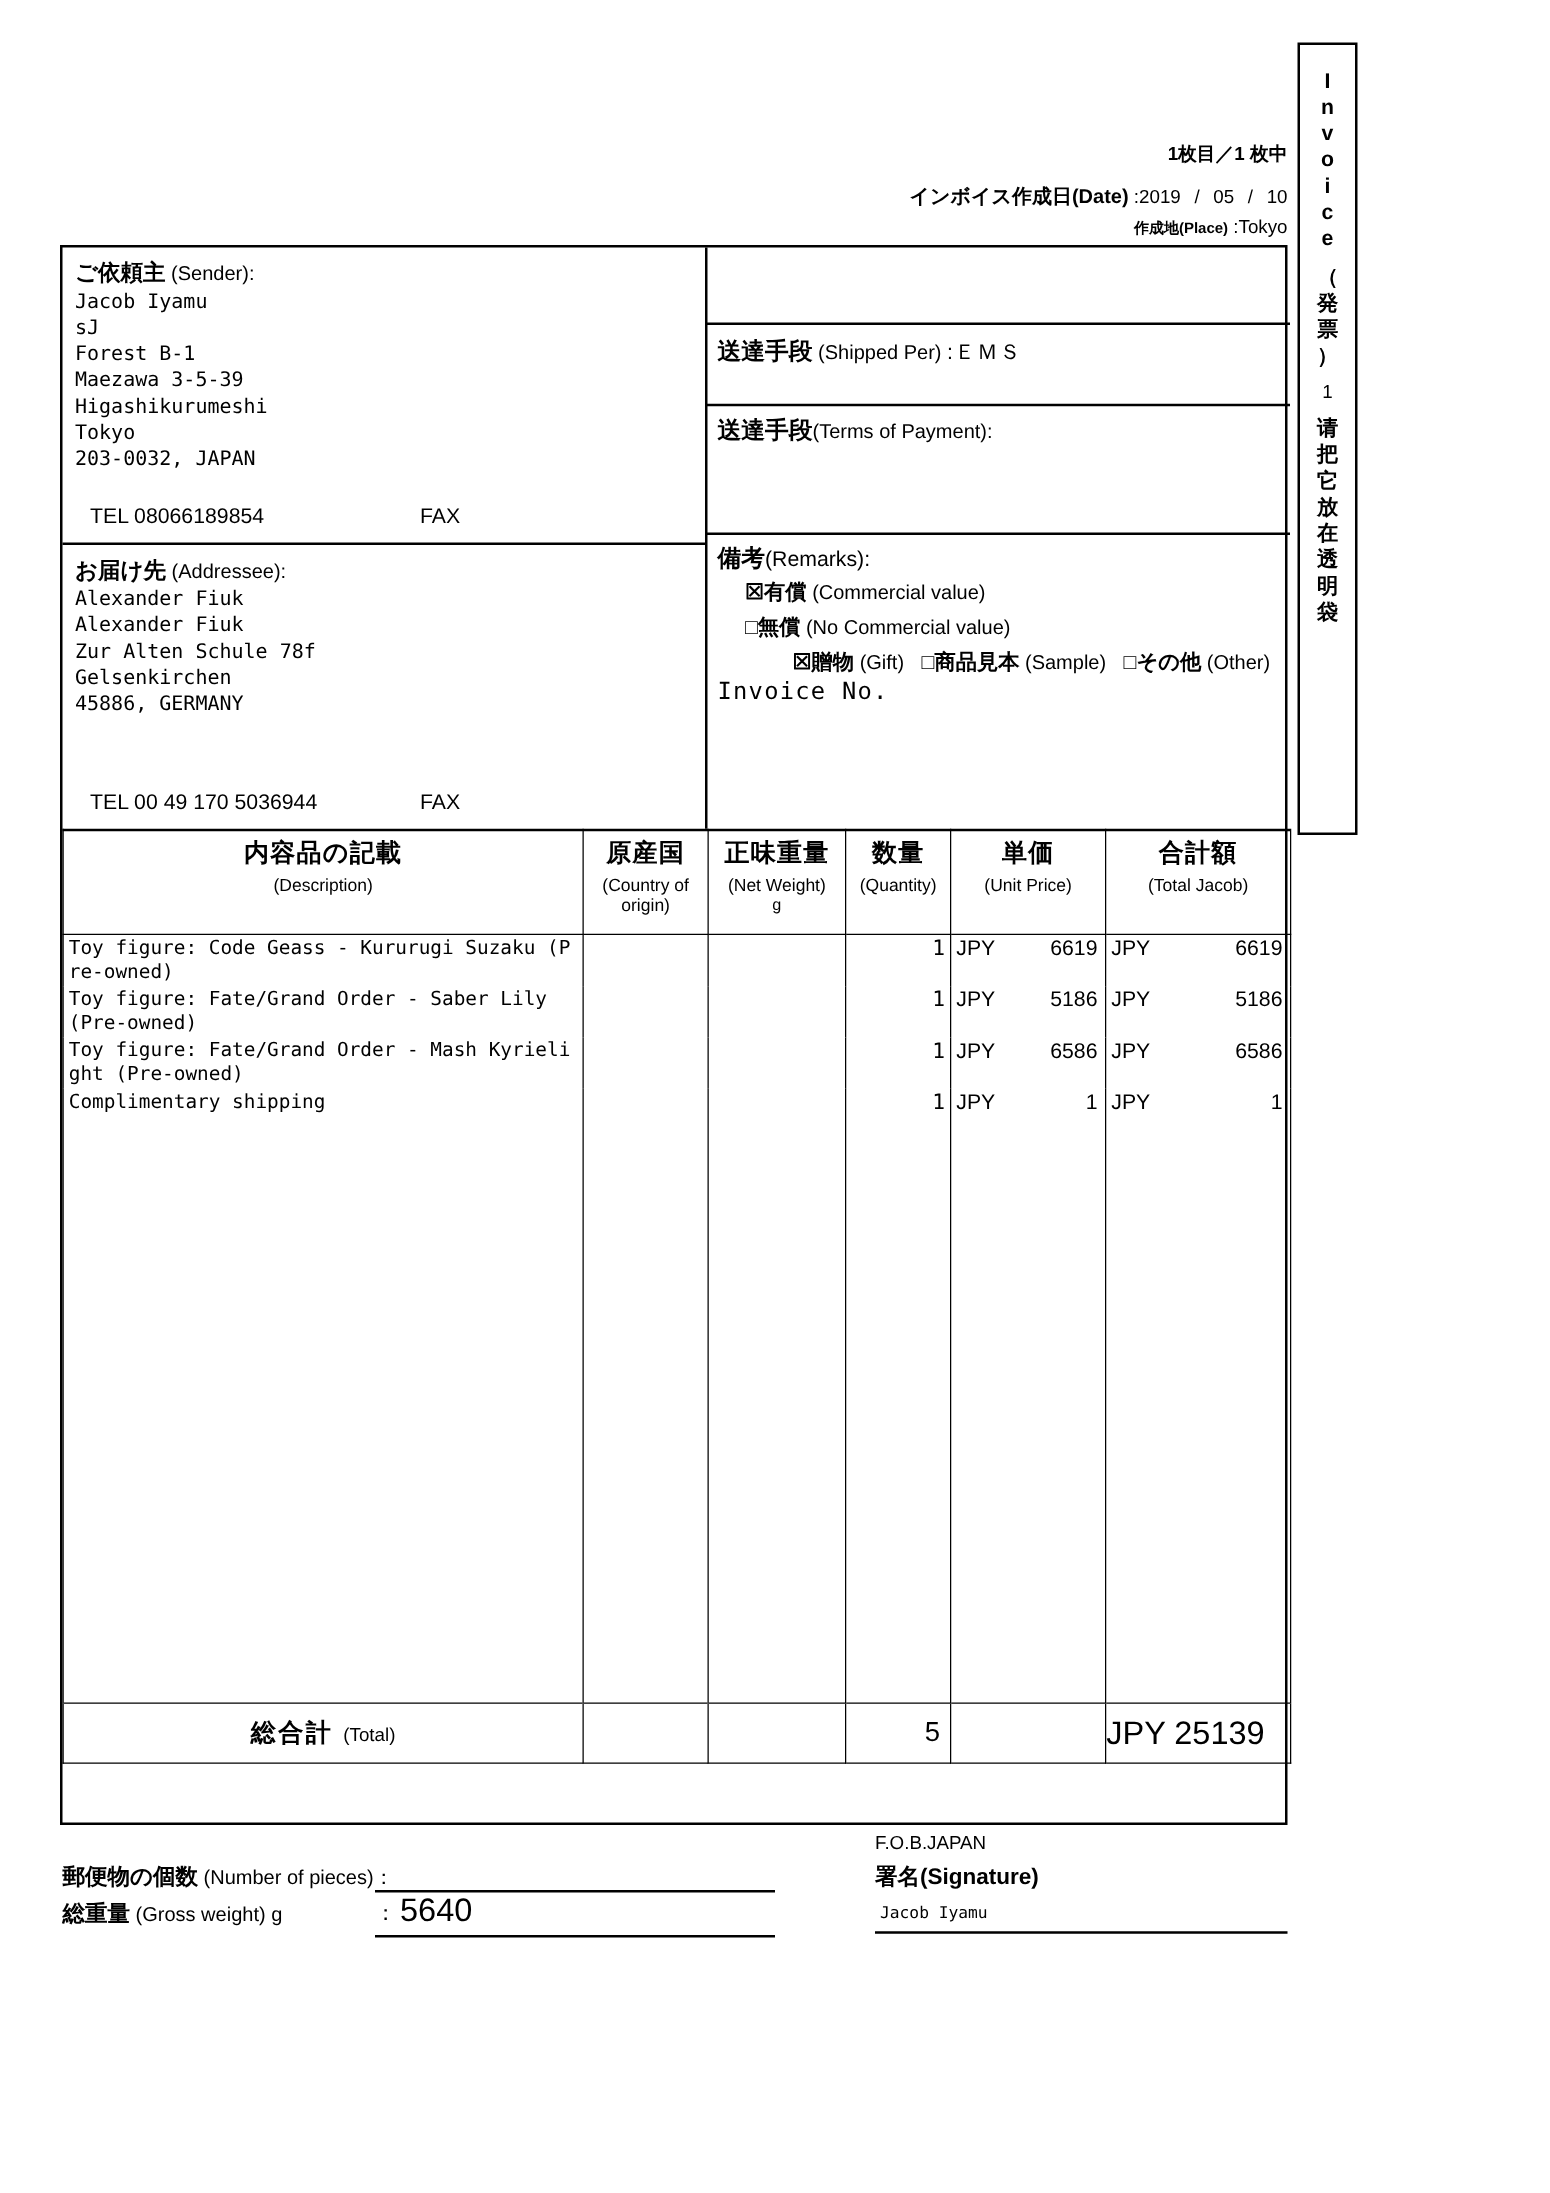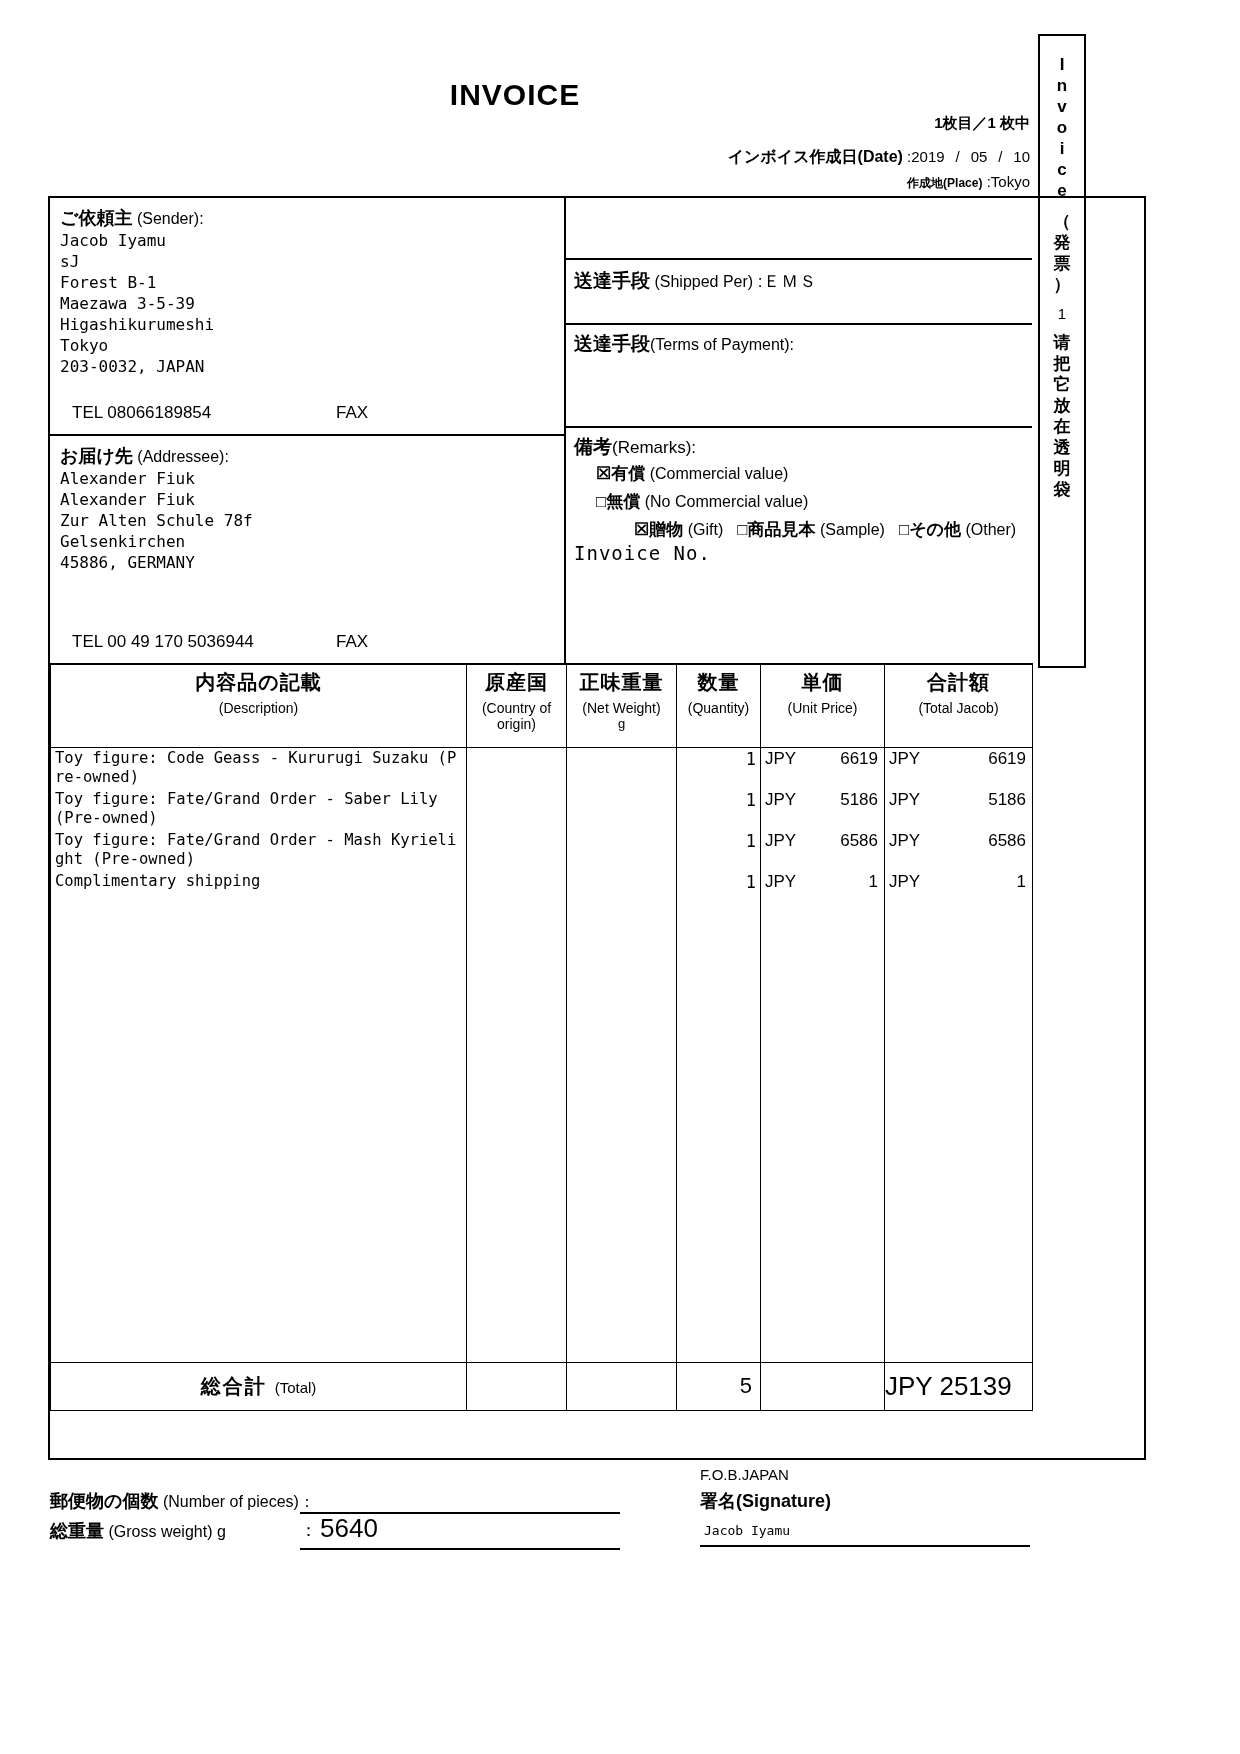--- a/index.html
+++ b/index.html
@@ -38,21 +38,21 @@
   #place-line {
     position: absolute; left: 560px; top: 173px; width: 470px;
     text-align: right; font-size: 15px; white-space: nowrap;
   }
   #place-line .lbl { font-weight: bold; font-size: 12px; }
   .dsep { display: inline-block; width: 26px; text-align: center; }
 
   
   #mainbox {
     position: absolute; left: 48px; top: 196px;
-    width: 1098px; height: 1264px;
+    width: 982px; height: 1264px;
     border: 2px solid #000;
   }
   
   #vdiv {
     position: absolute; left: 514px; top: 0; width: 2px; height: 465px;
     background: #000;
   }
   
   #h-sender-tel { position: absolute; left: 0; top: 236px; width: 514px; height: 2px; background: #000; }
   
@@ -164,21 +164,20 @@
     padding-top: 18px;
   }
   #strip .ch { font-size: 17px; line-height: 21px; font-weight: bold; display: block; text-align: center; }
   #strip .ch.sm { font-size: 15px; font-weight: normal; }
 </style>
 </head>
 <body>
 
 <div id="page">
 
-  <div id="title">INVOICE</div>
 
   <div id="page-count">1枚目／1 枚中</div>
 
   <div id="date-line">
     <span class="lbl">インボイス作成日(Date)</span>
     <span>:</span><span>2019</span><span class="dsep">/</span><span>05</span><span class="dsep">/</span><span>10</span>
   </div>
 
   <div id="place-line">
     <span class="lbl">作成地(Place)</span>

